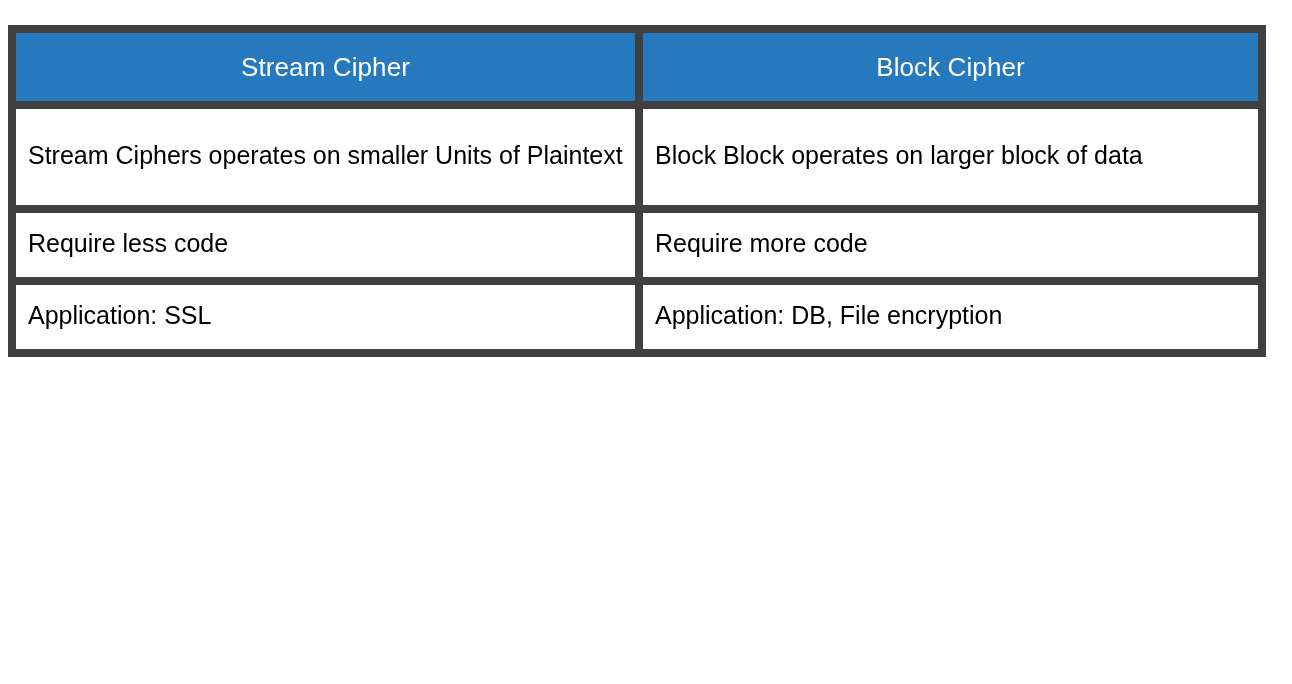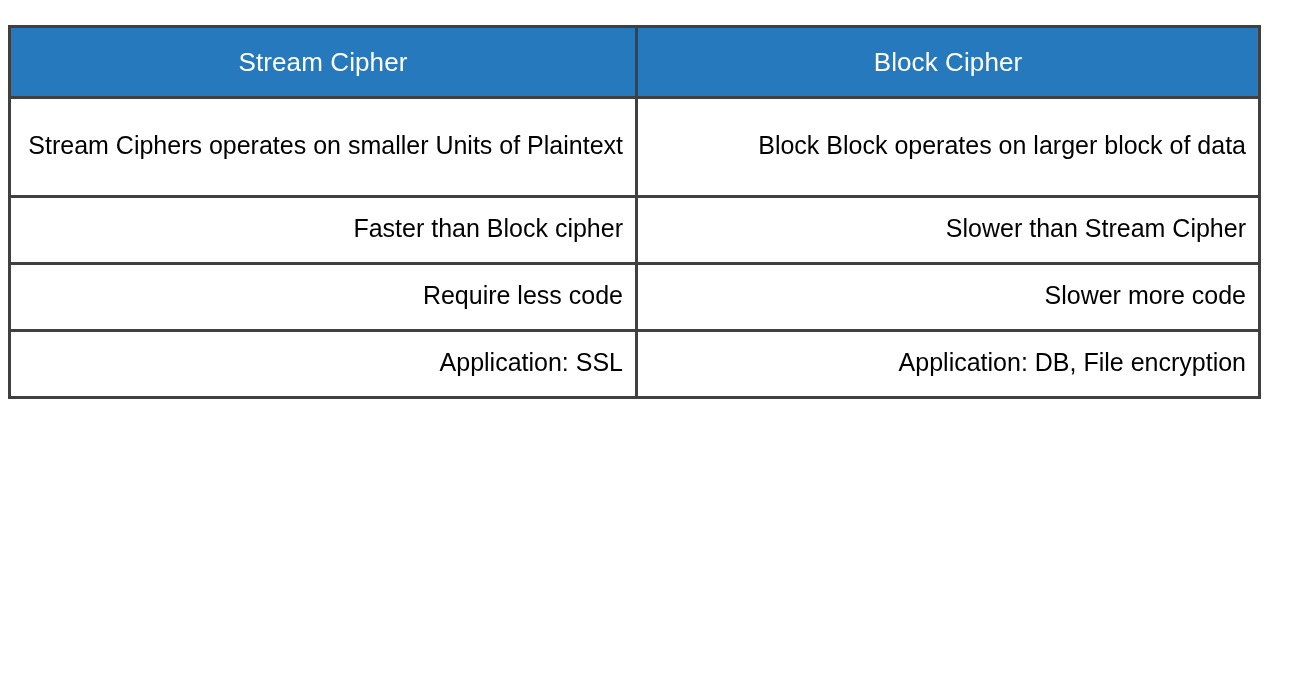--- a/index.html
+++ b/index.html
@@ -26,21 +26,21 @@
     left: 8px;
     top: 25px;
     width: 1250px;
     border-collapse: collapse;
     table-layout: fixed;
     background: #ffffff;
   }
 
   .comparison-table th,
   .comparison-table td {
-    border: 3px solid #404040;
+    border: 8px solid #404040;
     vertical-align: middle;
   }
 
   .comparison-table col.col-left  { width: 627px; }
   .comparison-table col.col-right { width: 623px; }
 
   thead th {
     background: #2779bd;
     color: #ffffff;
     font-size: 26px;
@@ -49,21 +49,21 @@
     height: 68px;
     padding: 0 8px;
     letter-spacing: 0.1px;
   }
 
   tbody td {
     color: #000000;
     font-size: 25px;
     font-weight: normal;
     line-height: 1.35;
-    text-align: right;
+    text-align: left;
     padding: 9px 12px 11px 12px;
   }
 
   tbody tr.row-tall td   { height: 76px; }
   tbody tr.row-short td  { height: 44px; }
   tbody tr.row-triple td { height: 110px; }
 
   .cell-text {
     display: block;
   }
@@ -90,36 +90,28 @@
 
       <tr class="row-tall">
         <td>
           <span class="cell-text">Stream Ciphers operates on smaller Units of Plaintext</span>
         </td>
         <td>
           <span class="cell-text">Block Block operates on larger block of data</span>
         </td>
       </tr>
 
-      <tr class="row-short">
-        <td>
-          <span class="cell-text">Faster than Block cipher</span>
-        </td>
-        <td>
-          <span class="cell-text">Slower than Stream Cipher</span>
-        </td>
-      </tr>
 
 
       <tr class="row-short">
         <td>
           <span class="cell-text">Require less code</span>
         </td>
         <td>
-          <span class="cell-text">Slower more code</span>
+          <span class="cell-text">Require more code</span>
         </td>
       </tr>
 
 
 
       <tr class="row-short">
         <td>
           <span class="cell-text">Application: SSL</span>
         </td>
         <td>

